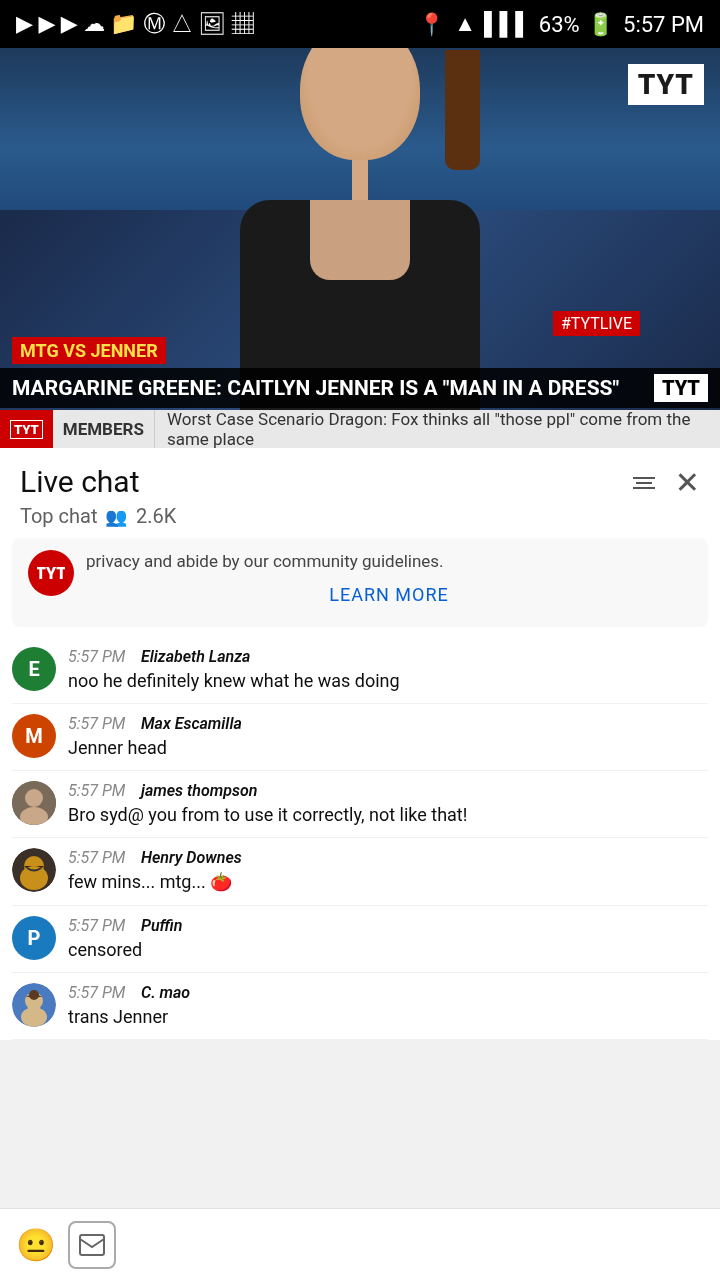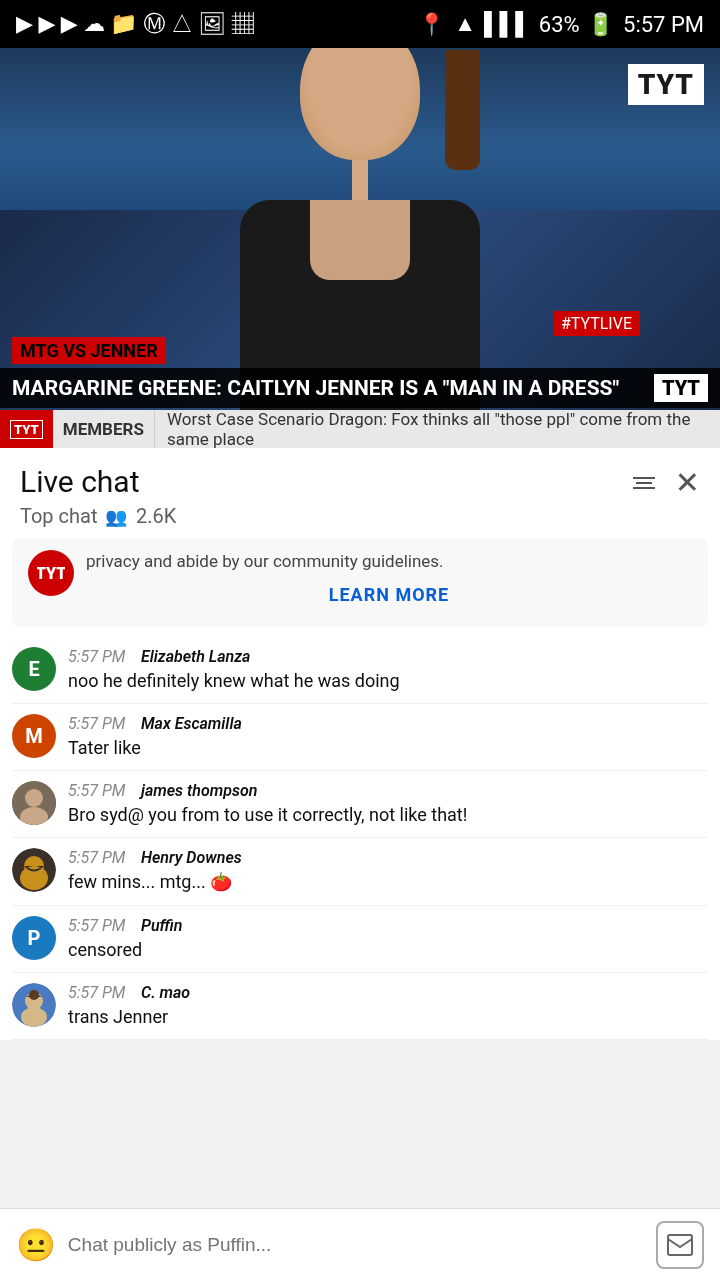--- a/index.html
+++ b/index.html
@@ -58,21 +58,21 @@
     }
 
     .lower-third {
       position: absolute;
       bottom: 40px;
       left: 0;
       right: 0;
     }
     .breaking-tag {
       background: #cc0000;
-      color: #000000;
+      color: #fde047;
       font-size: 18px;
       font-weight: 700;
       padding: 3px 8px;
       display: inline-block;
       margin-left: 12px;
       margin-bottom: 2px;
     }
     .hashtag-badge {
       background: #cc0000;
       color: #fff;
@@ -199,21 +199,21 @@
       font-size: 18px;
     }
     .info-text {
       font-size: 17px;
       color: #444;
       line-height: 1.4;
     }
     .learn-more-btn {
       color: #065fd4;
       font-size: 18px;
-      font-weight: 700;
+      font-weight: 400;
       display: block;
       text-align: center;
       padding: 10px;
       letter-spacing: 1px;
     }
 
     
     .chat-messages {
       padding: 0 12px;
     }
@@ -427,21 +427,21 @@
     </div>
 
     <div class="chat-msg">
       <div class="chat-avatar" style="background:#cc4400;">M</div>
       <div class="chat-content">
         <div class="chat-meta">
           <span>5:57 PM</span>
           &nbsp;&nbsp;
           <strong>Max Escamilla</strong>
         </div>
-        <div class="chat-text">Tater like</div>
+        <div class="chat-text">Jenner head</div>
       </div>
     </div>
 
     <div class="chat-msg">
       <div class="chat-avatar avatar-james" style="background:linear-gradient(135deg,#8a7a6a,#5a4a3a);font-size:20px;color:#ddd;">
         <svg width="44" height="44" viewBox="0 0 44 44">
           <circle cx="22" cy="22" r="22" fill="#7a6a5a"></circle>
           <circle cx="22" cy="17" r="9" fill="#c8a888"></circle>
           <ellipse cx="22" cy="36" rx="14" ry="10" fill="#c8a888"></ellipse>
         </svg>
@@ -507,20 +507,19 @@
         </div>
         <div class="chat-text">trans Jenner</div>
       </div>
     </div>
 
   </div>
 </div>
 
 <div class="chat-input-bar">
   <button class="emoji-btn" style="border:none;background:transparent;cursor:pointer;">😐</button>
-  <input class="chat-input" type="text" placeholder="Chat publicly as Puffin..." style="">
   <div class="send-btn">
     <svg width="28" height="28" viewBox="0 0 28 28" fill="none">
       <rect x="2" y="4" width="24" height="20" rx="2" stroke="#666" stroke-width="2" fill="none"></rect>
       <path d="M2 8 L14 16 L26 8" stroke="#666" stroke-width="2"></path>
     </svg>
   </div>
 </div>
 
 </body></html>

